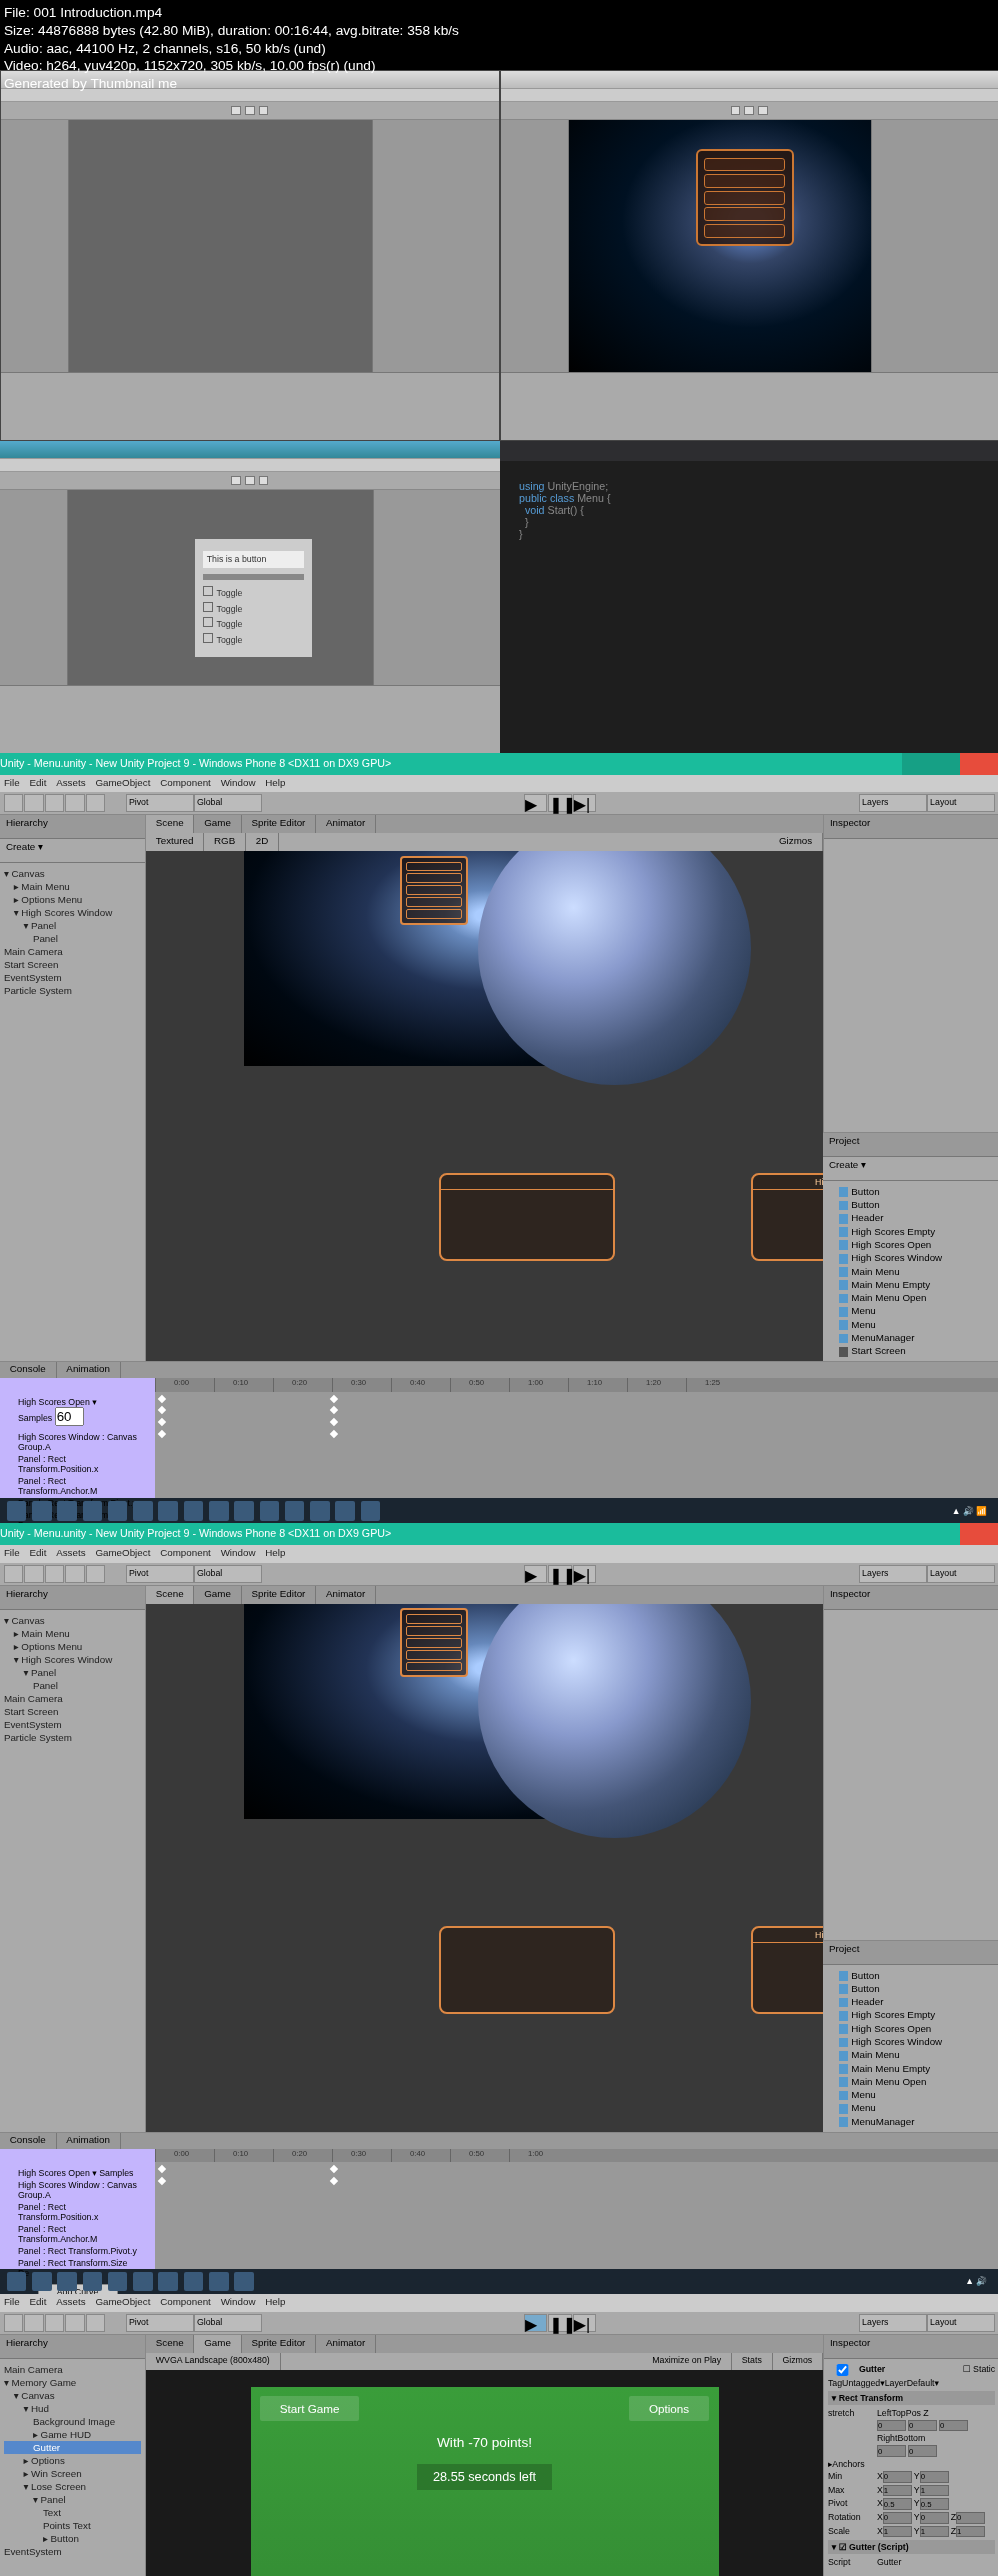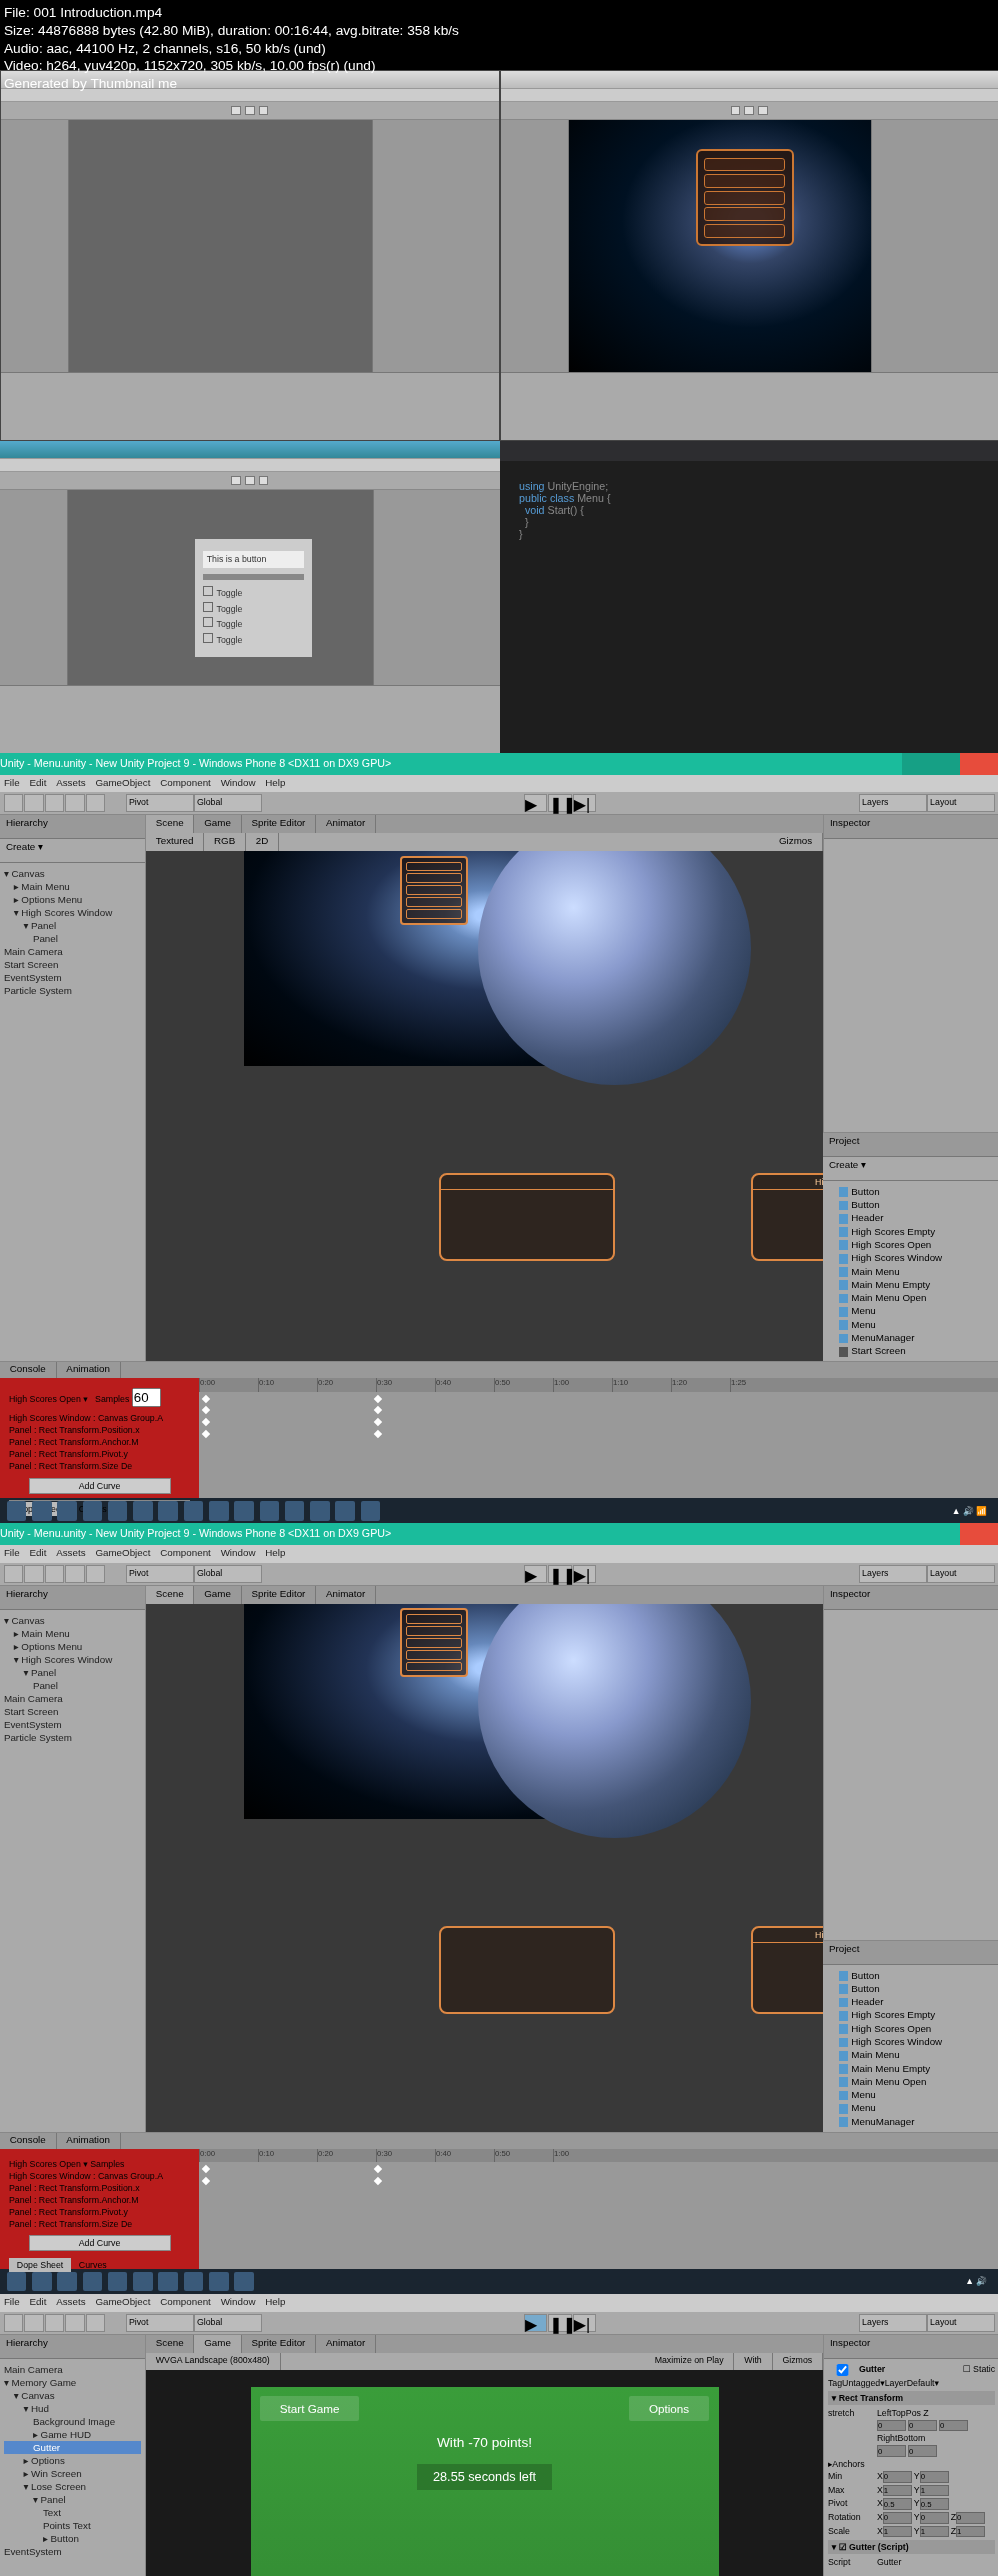--- a/index.html
+++ b/index.html
@@ -74,25 +74,25 @@
 .inspector{width:176px;background:#aaa;border-left:1px solid #888}
 .project-panel{height:176px;background:#aaa;border-top:1px solid #888}
 .proj-tree{padding:3.9px;font-size:9.8px}
 .proj-tree div{padding:1px 0;padding-left:11.7px}
 .proj-tree .ic{display:inline-block;width:9.8px;height:9.8px;background:#5599cc;margin-right:2.9px;vertical-align:middle}
 
 .anim-panel{height:137px;background:#aaa;border-top:1px solid #888}
 .anim-tabs{height:15.6px;background:#999;font-size:9.8px;display:flex}
 .anim-tabs span{padding:1px 9.8px;border-right:1px solid #777}
 .anim-body{display:flex;height:calc(100% - 15.6px)}
-.anim-left{width:199px;background:#b91c1c;font-size:8.8px;padding:9px}
+.anim-left{width:155px;background:#c4b5fd;font-size:8.8px;padding:18px}
 .anim-left div{padding:1px 0}
 .anim-timeline{flex:1;background:#999;position:relative}
 .anim-timeline .ruler{height:13.7px;background:#888;display:flex;font-size:7.8px;color:#333}
-.anim-timeline .ruler span{width:59px;border-left:1px solid #666;padding-left:0}
+.anim-timeline .ruler span{width:59px;border-left:1px solid #666;padding-left:18px}
 .keyframes{position:relative;height:78px}
 .keyframes .kf{position:absolute;width:5.9px;height:5.9px;background:#fff;transform:rotate(45deg)}
 
 .taskbar{height:25px;background:#1a2530;display:flex;align-items:center;padding:0 3.9px}
 .taskbar .tb-ic{width:19.5px;height:19.5px;margin:0 2.9px;background:#3a5a7a;border-radius:2px}
 .taskbar .tb-time{margin-left:auto;color:#fff;font-size:8.8px;padding-right:7.8px}
 
 
 .game-scene{flex:1;background:#1a1a1a;position:relative;display:flex;align-items:center;justify-content:center}
 .you-won{width:468px;height:439px;background:linear-gradient(#3a9d3a,#2e7d2e);position:relative;padding:29px;text-align:center;color:#fff}
@@ -538,21 +538,21 @@
     <div class="scene-area">
       <div class="scene-tabs">
           <span>Scene</span>
           <span class="active">Game</span>
           <span>Sprite Editor</span>
           <span>Animator</span>
         </div>
       <div class="scene-tabs" style="background:#aaa;font-size:8.8px">
           <span>WVGA Landscape (800x480)</span>
           <span style="margin-left:auto">Maximize on Play</span>
-          <span>With</span>
+          <span>Stats</span>
           <span>Gizmos</span>
         </div>
       <div class="game-scene">
         <div class="you-won">
           <div class="top-btns">
             <span>Start Game</span>
             <span>Options</span>
           </div>
           <div class="pts">With -70 points!</div>
           <div class="time">28.55 seconds left</div>

